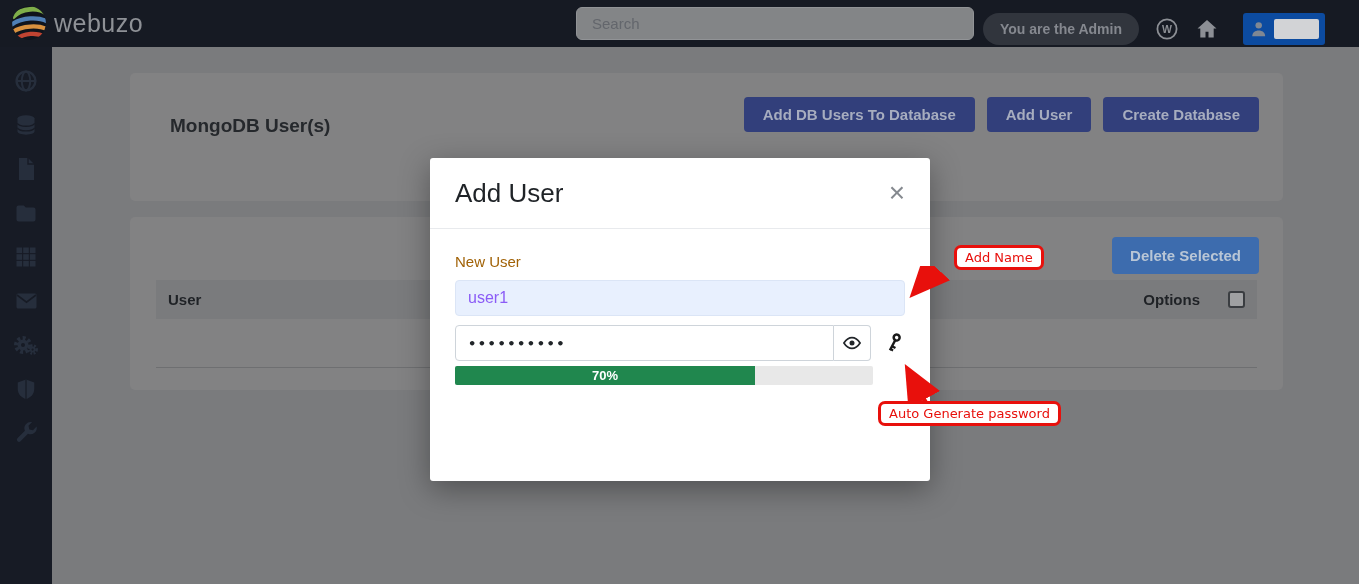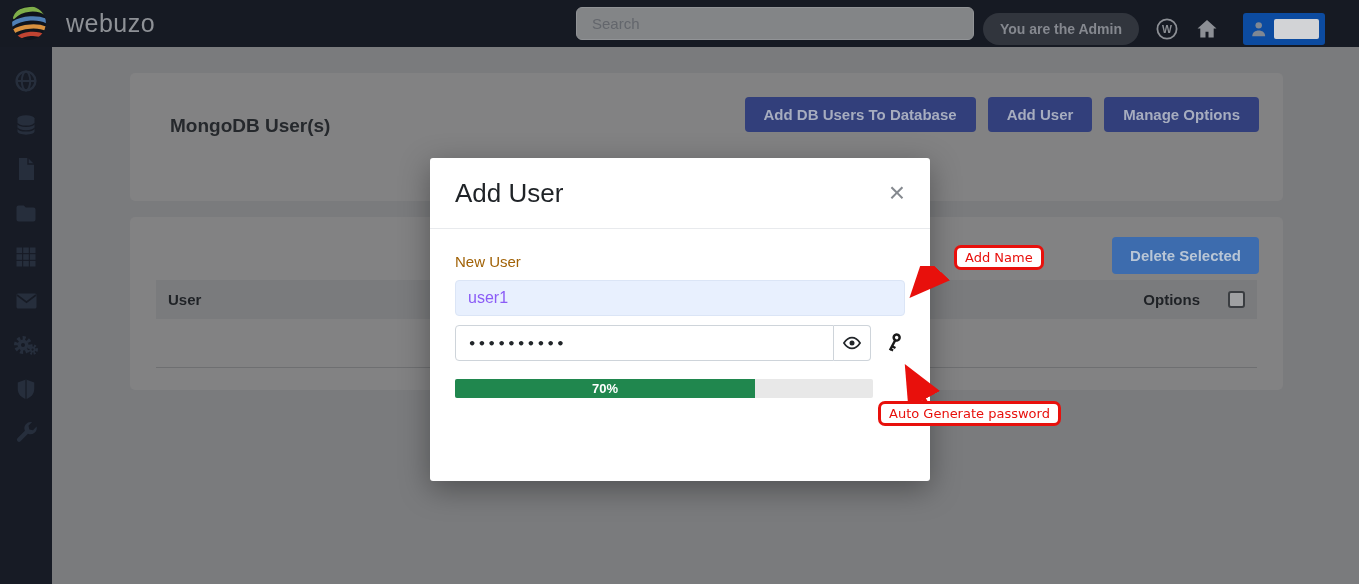--- a/index.html
+++ b/index.html
@@ -1,21 +1,21 @@
 <!DOCTYPE html>
 <html><head>
 <meta charset="utf-8">
 <style>
   * { margin:0; padding:0; box-sizing:border-box; }
   html,body { width:1359px; height:584px; overflow:hidden; }
   body { font-family:"Liberation Sans", sans-serif; position:relative; background:#7a7b7d; }
 
   
   .topbar { position:absolute; left:0; top:0; width:1359px; height:47px; background:#161a23; z-index:3; }
-  .brand { position:absolute; left:10px; top:4px; display:flex; align-items:center; gap:18px;justify-content:center; }
+  .brand { position:absolute; left:10px; top:4px; display:flex; align-items:center; gap:6px;justify-content:center; }
   .brand-text { color:#8e9196; font-size:25px; font-weight:500; letter-spacing:.5px; }
   .search-input { position:absolute; left:576px; top:7px; width:398px; height:33px; background:#838587;
     border:1px solid #919396; border-radius:6px; padding:0 15px; font-size:15px; color:#2f3237;
     font-family:"Liberation Sans", sans-serif; outline:none; }
   .search-input::placeholder { color:#63666c; }
   .topbar-right { position:absolute; right:34px; top:0; height:58px; display:flex; align-items:center; gap:16px; }
   .admin-pill { background:#31353d; color:#85888f; font-size:14px; font-weight:bold; border-radius:17px;
     padding:8px 17px; white-space:nowrap; }
   .tb-icon { width:24px; height:24px; display:flex; align-items:center; justify-content:center; }
   .user-badge { width:82px; height:32px; background:#0c4ba0; border-radius:3px; display:flex; align-items:center;
@@ -61,21 +61,21 @@
     font-weight:bold; display:flex; align-items:center; justify-content:center; font-family:"Liberation Serif", serif; }
   .input-user { margin-top:10px; width:450px; height:36px; background:#e8f0fe; border:1px solid #dbe5f6;
     border-radius:4px; padding:0 12px; font-size:16px; color:#8b5cf6; font-family:"Liberation Sans", sans-serif; outline:none; }
   .pw-row { margin-top:9px; display:flex; align-items:center; }
   .input-pass { width:390px; height:36px; border:1px solid #ced4da; border-radius:4px 0 0 4px; padding:0 12px;
     font-size:13px; font-weight:bold; letter-spacing:1.5px; color:#212529; outline:none;
     font-family:"DejaVu Sans", sans-serif; }
   .eye-btn { width:38px; height:36px; border:1px solid #ced4da; border-left:none; border-radius:0 4px 4px 0;
     background:#fff; display:flex; align-items:center; justify-content:center; cursor:pointer; }
   .key-btn { margin-left:11px; background:none; border:none; cursor:pointer; display:flex; align-items:center; }
-  .strength { margin-top:18px; width:418px; height:19px; background:#e8e8e8; border-radius:2px; overflow:hidden; }
+  .strength { margin-top:5px; width:418px; height:19px; background:#e8e8e8; border-radius:2px; overflow:hidden; }
   .strength-fill { height:19px; background:#20874e; color:#fff; font-size:13px; font-weight:bold;
     text-align:center; line-height:19px; }
   .btn-create { margin-top:16px; height:35px; padding:0 22px; background:#5b68dd; color:#fff; border:none;
     border-radius:4px; font-size:16px; font-weight:500; font-family:"Liberation Sans", sans-serif; cursor:pointer; }
 
   
   .callout { position:absolute; background:#fff; border:3px solid #e8100c; border-radius:7px; color:#e8100c;
     font-size:13px; padding:2px 8px; white-space:nowrap; z-index:7; font-family:"DejaVu Sans", sans-serif;margin-left:37px; }
   .co-add-name { left:917px; top:245px; }
   .co-auto-gen { left:841px; top:401px; }
@@ -203,21 +203,21 @@
     </svg>
   </div>
 </div>
 
 <div class="content">
   <div class="card card1">
     <div class="page-title">MongoDB User(s)</div>
     <div class="btn-row">
       <button class="btn-indigo">Add DB Users To Database</button>
       <button class="btn-indigo">Add User</button>
-      <button class="btn-indigo">Manage Options</button>
+      <button class="btn-indigo">Create Database</button>
     </div>
   </div>
 
   <div class="card card2">
     <button class="btn-delete">Delete Selected</button>
     <div class="table-head">
       <span class="th">User</span>
       <span class="th-right">
         <span class="th">Options</span>
         <span class="checkbox"></span>

